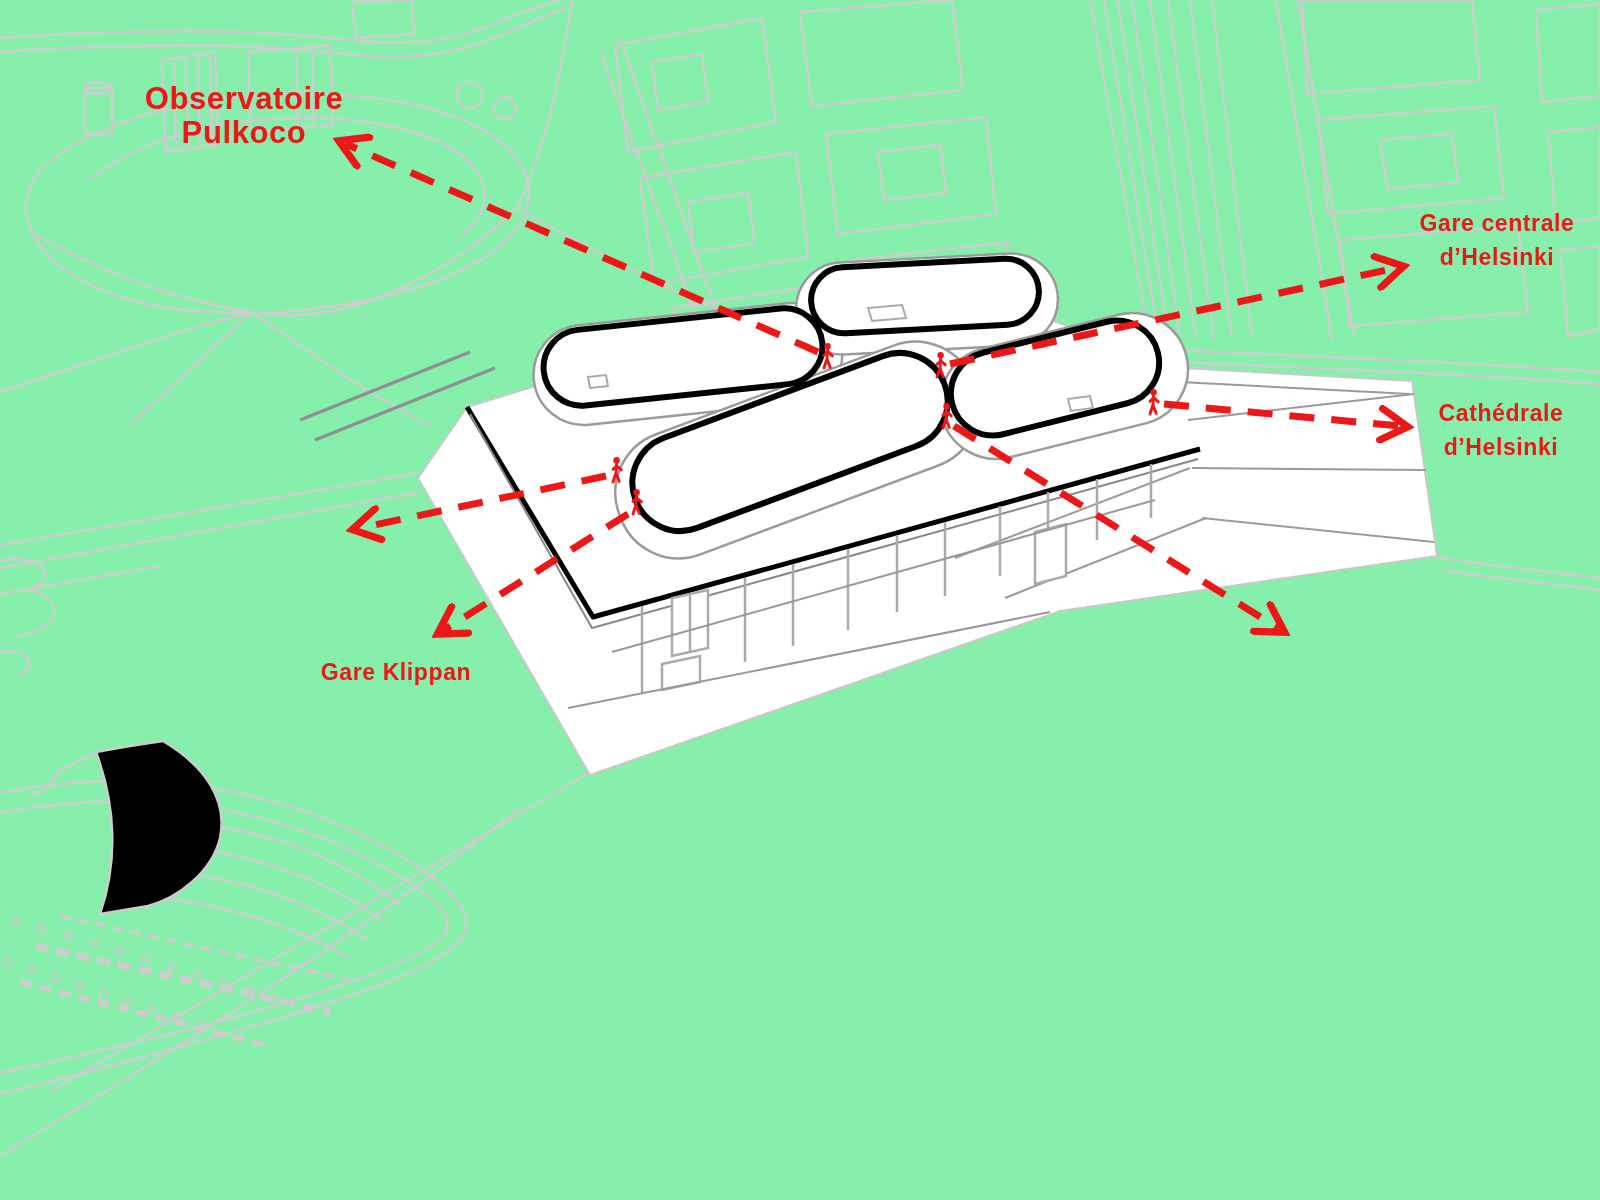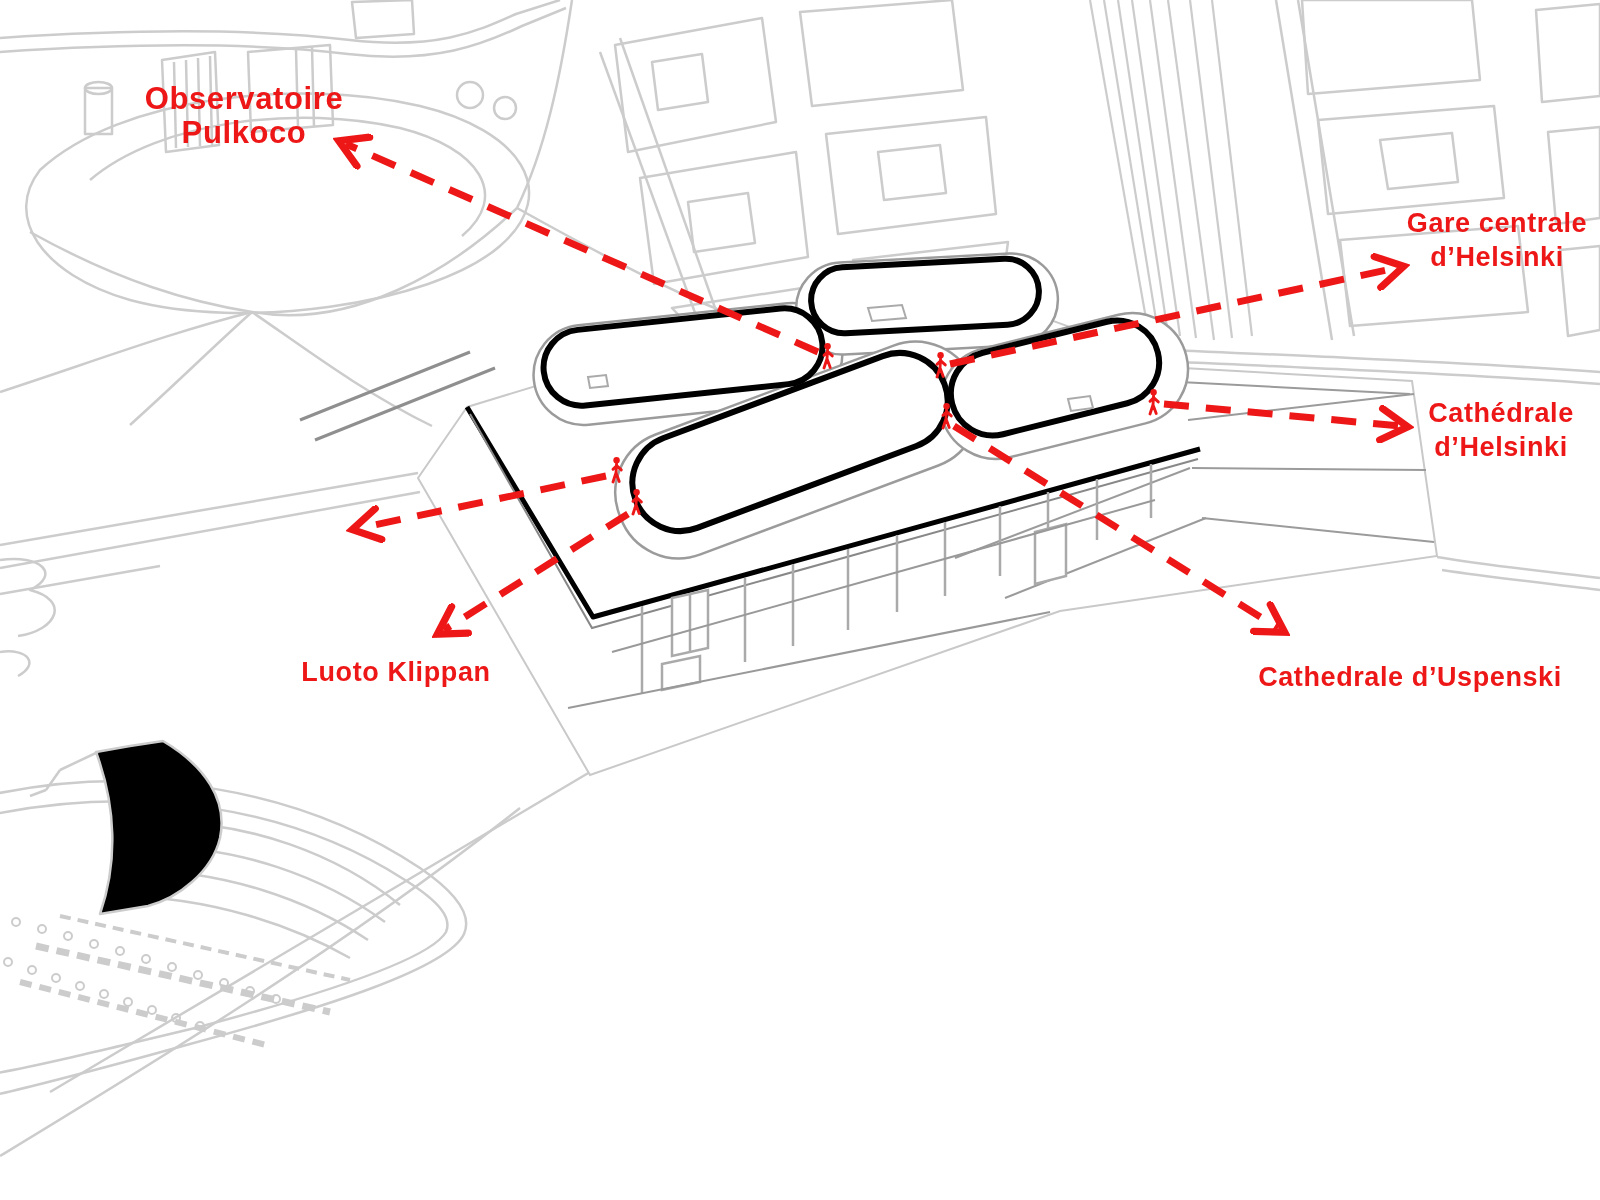--- a/index.html
+++ b/index.html
@@ -1,19 +1,19 @@
 <!DOCTYPE html>
 <html><head>
 <meta charset="utf-8">
 <style>
   html,body{margin:0;padding:0;background:#000;}
-  .stage{position:relative;width:1600px;height:1200px;background:#ffffff;overflow:hidden;
+  .stage{position:relative;width:1600px;height:1200px;background:#86efac;overflow:hidden;
          font-family:"Liberation Sans",sans-serif;}
   .stage svg{position:absolute;inset:0;}
-  .label{position:absolute;color:#ee1717;font-size:27px;line-height:34px;font-weight:700;
+  .label{position:absolute;color:#ee1717;font-size:23px;line-height:34px;font-weight:700;
          letter-spacing:.6px;text-align:center;white-space:pre-line;pointer-events:none;}
   .lb-obs{left:88px;top:82px;width:312px;font-size:31px;}
   .lb-gare{left:1396px;top:206px;width:202px;}
   .lb-cath{left:1410px;top:396px;width:182px;}
   .lb-term{left:82px;top:518px;width:248px;}
   .lb-luoto{left:293px;top:655px;width:206px;}
   .lb-usp{left:1232px;top:660px;width:356px;}
 </style>
 </head>
 <body>
@@ -215,15 +215,14 @@
     <use href="#person" transform="translate(636,514) scale(1.15)"></use>
     <use href="#person" transform="translate(946,428) scale(1.15)"></use>
   </g>
 </svg>
 
   <div class="label lb-obs">Observatoire Pulkoco</div>
   <div class="label lb-gare">Gare centrale
 d’Helsinki</div>
   <div class="label lb-cath">Cathédrale
 d’Helsinki</div>
-  <div class="label lb-luoto">Luoto Klippan</div>
-  <div class="label lb-usp">Cathedrale d’Uspenski</div>
+  <div class="label lb-luoto">Gare Klippan</div>
 </div>
 
 </body></html>

